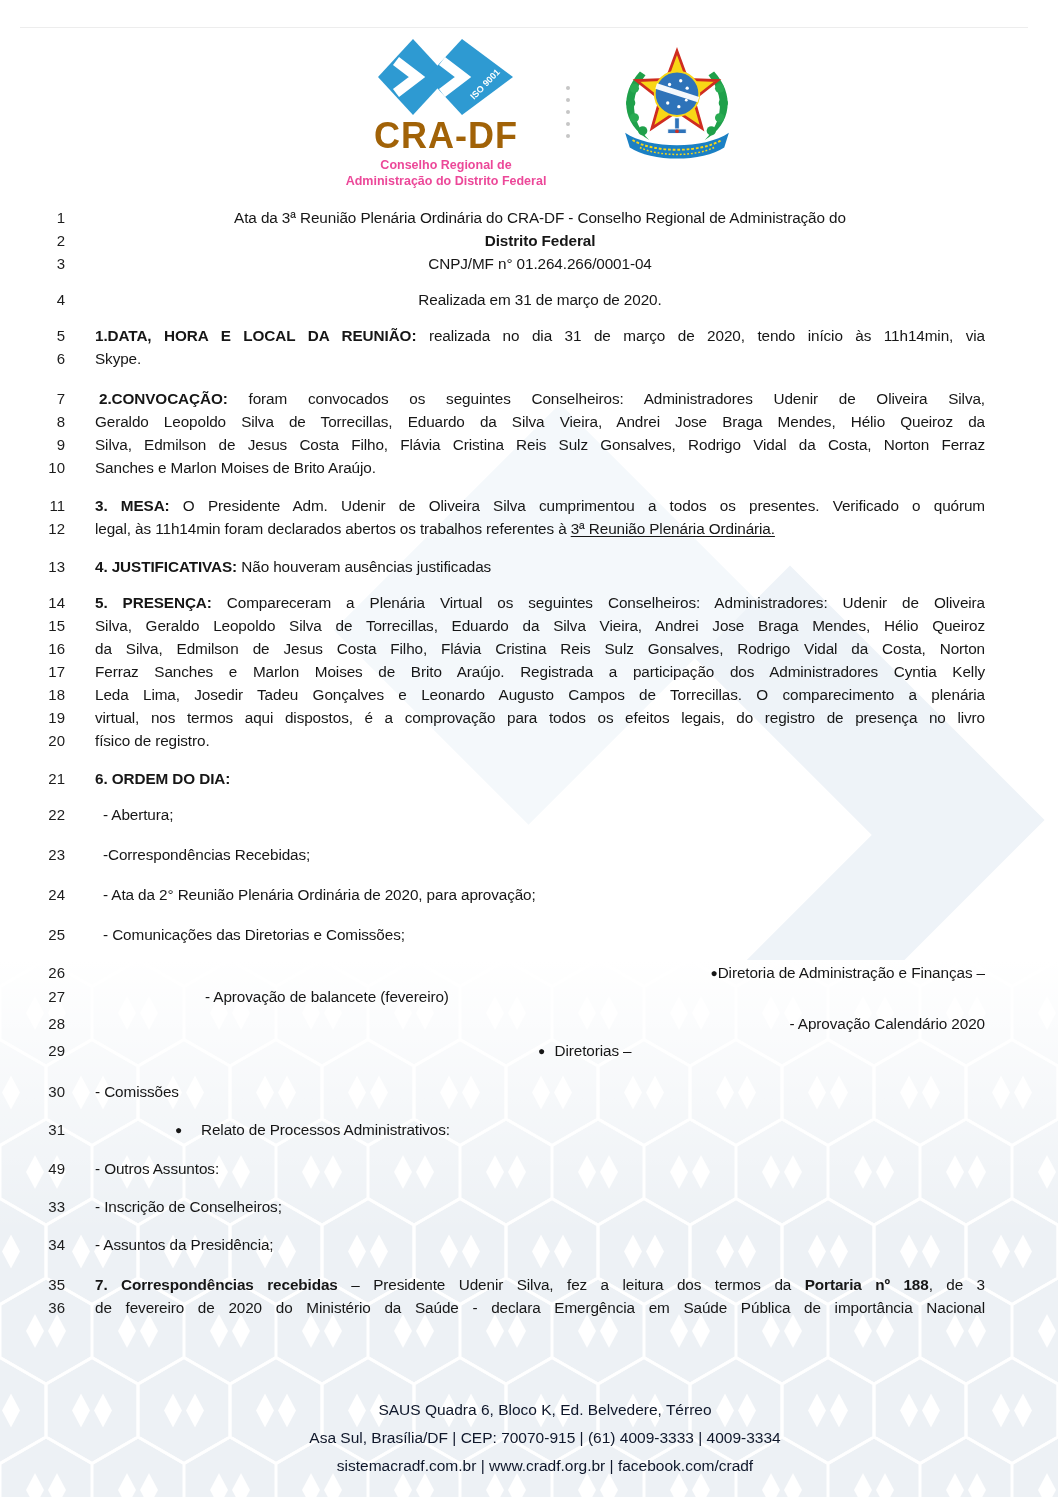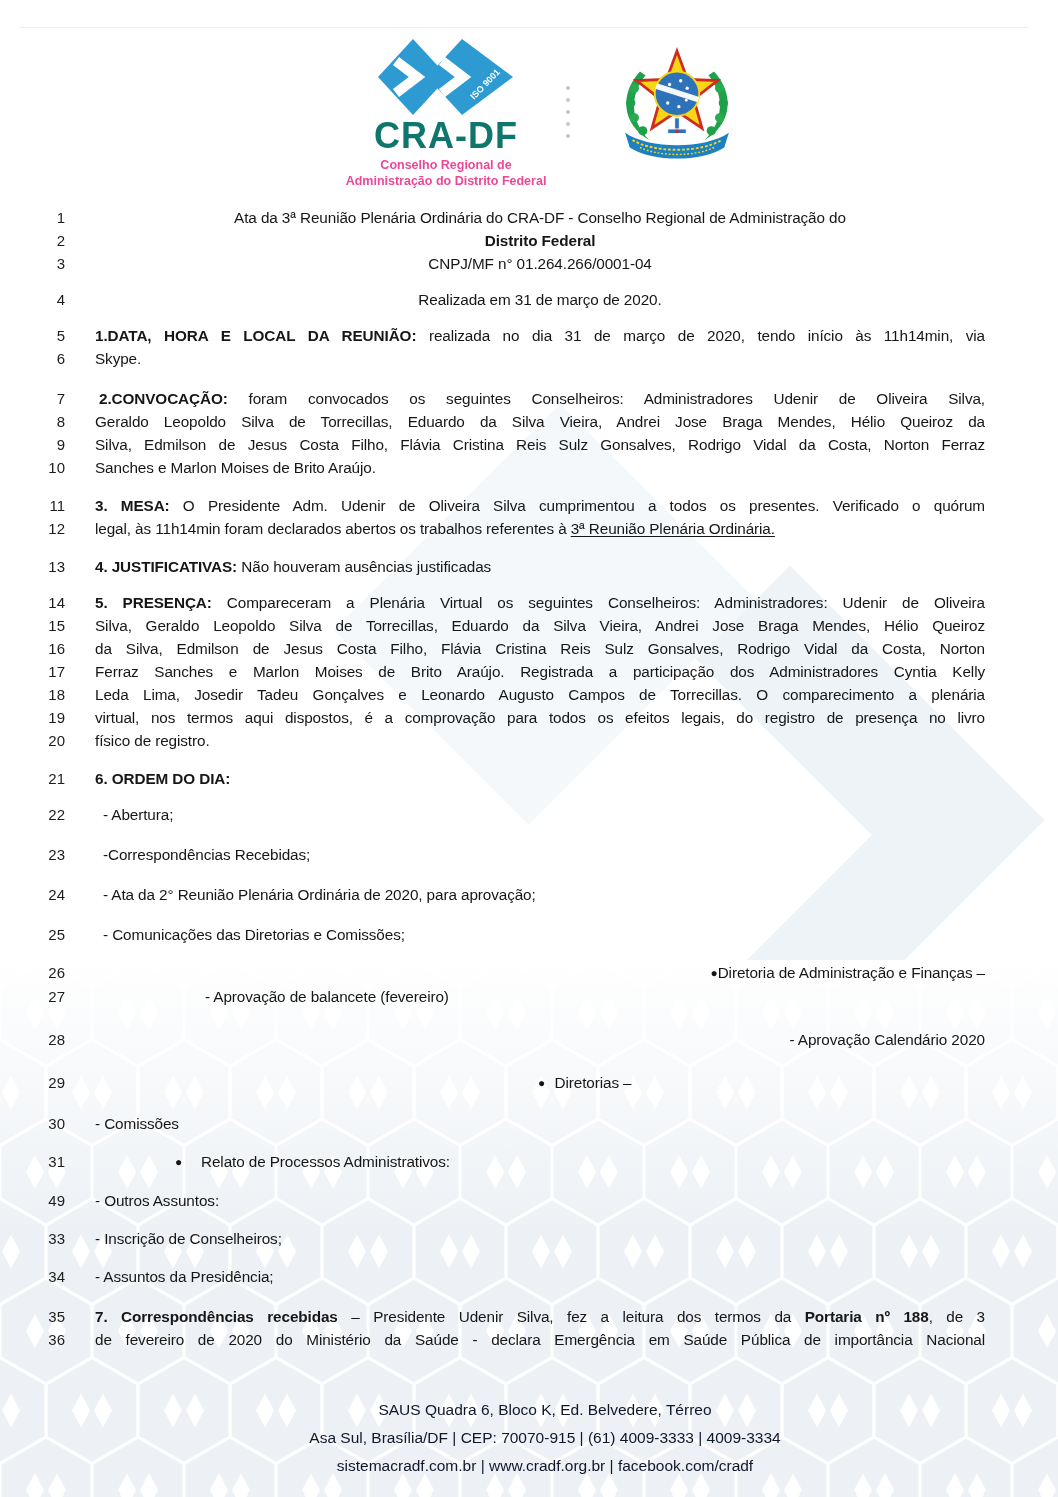--- a/index.html
+++ b/index.html
@@ -13,30 +13,30 @@
   .wm{position:absolute;transform:rotate(45deg);z-index:0;}
   .wm1{left:400px;top:470px;width:320px;height:320px;background:#f4f8fb;}
   .wm2{left:610px;top:640px;width:360px;height:360px;background:#eef3f8;}
   .wm3{left:570px;top:710px;width:250px;height:250px;background:#ffffff;}
   .honeycomb{position:absolute;left:0;top:960px;z-index:0;}
   .top-hairline{position:absolute;top:27px;left:20px;width:1008px;height:1px;background:#ededed;z-index:1;}
   
   .header{position:absolute;top:0;left:0;width:100%;z-index:2;}
   .cra-logo{position:absolute;left:330px;top:38px;width:232px;text-align:center;}
   .cra-logo svg{display:block;margin:0 auto;}
-  .cra-wordmark{font-size:36px;font-weight:bold;color:#0f766e;letter-spacing:1px;line-height:34px;margin-top:3px;}
+  .cra-wordmark{font-size:36px;font-weight:bold;color:#a16207;letter-spacing:1px;line-height:34px;margin-top:3px;}
   .cra-sub{font-size:12.5px;font-weight:bold;color:#ec4899;line-height:16px;margin-top:4px;}
   .sep-dots{position:absolute;left:566px;top:86px;display:flex;flex-direction:column;gap:8px;}
   .sep-dots i{width:4px;height:4px;border-radius:50%;background:#c6c6c6;display:block;}
   .coat{position:absolute;left:612px;top:40px;}
   
   .doc{position:absolute;top:206px;left:40px;width:945px;z-index:2;}
   .para{margin-top:17px;}
   .para.g0{margin-top:0;}
-  .para.tight{margin-top:20px;}
+  .para.tight{margin-top:4px;}
   .para.small{margin-top:13px;}
   .para.wide{margin-top:15px;}
   .line{display:flex;line-height:23px;}
   .lnum{width:25px;flex:none;text-align:right;font-size:15px;color:#1c1c1c;}
   .ltxt{flex:1;margin-left:30px;font-size:15.3px;letter-spacing:-0.1px;color:#161616;}
   .ltxt.c{text-align:center;}
   .ltxt.f{text-align:justify;text-align-last:justify;}
   .b{font-weight:bold;}
   .u{text-decoration:underline;text-underline-offset:2px;}
   .bullet{display:inline-block;width:26px;font-size:12px;vertical-align:1px;}

